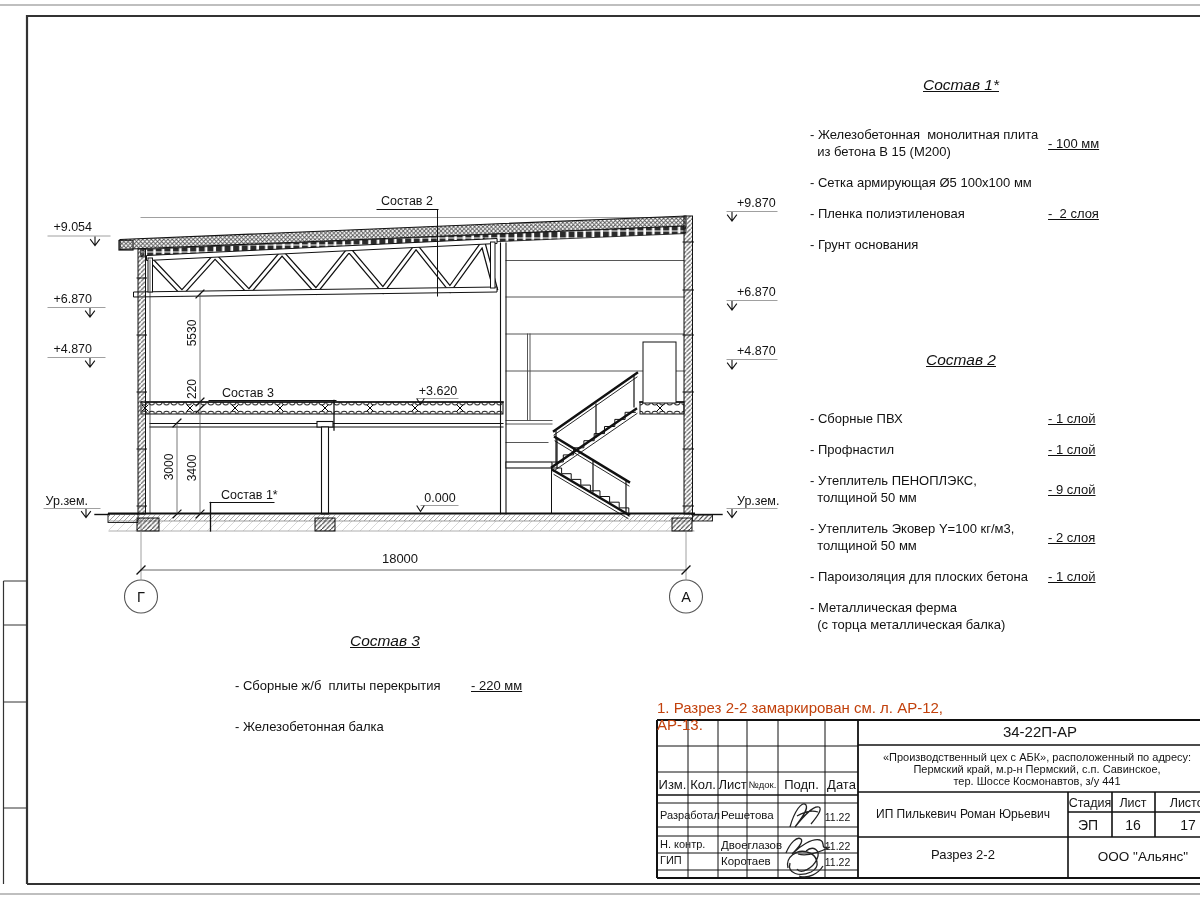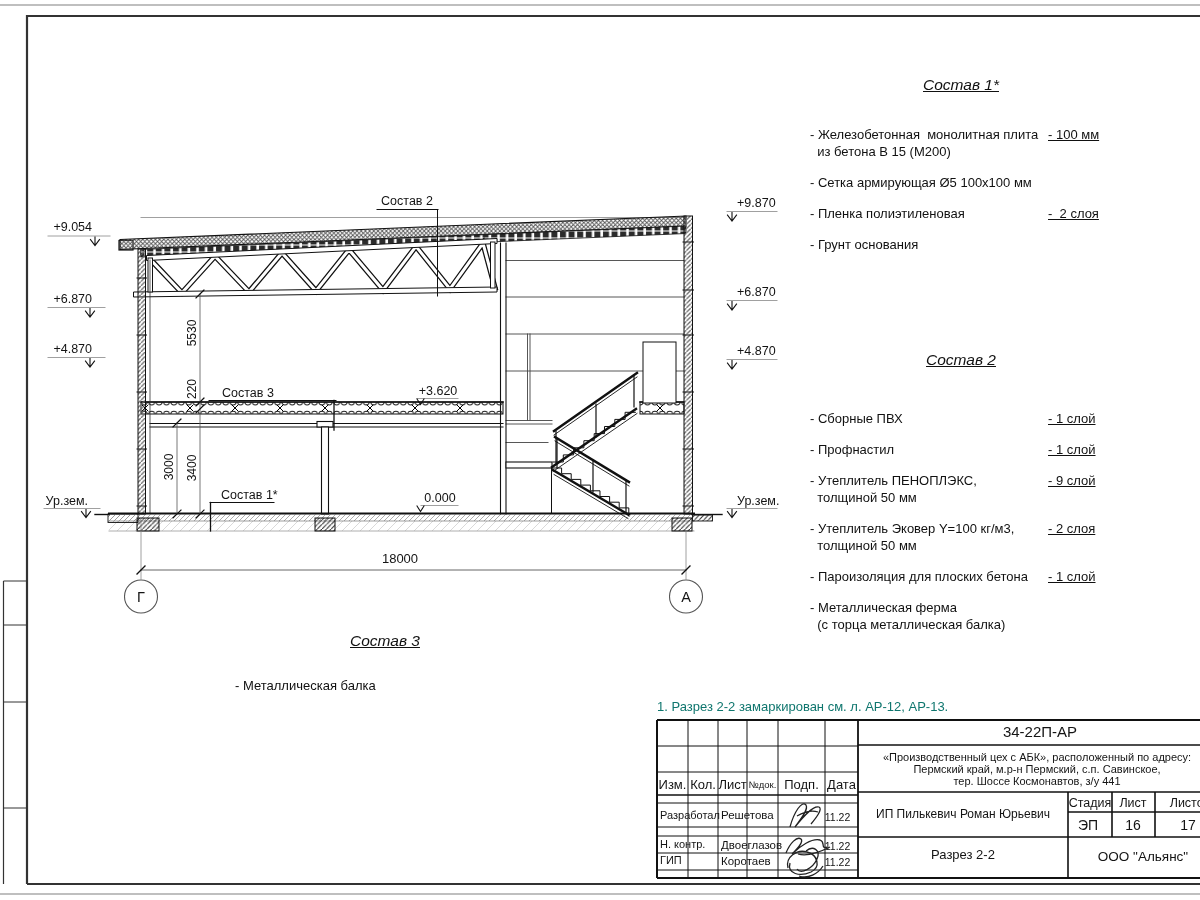--- a/index.html
+++ b/index.html
@@ -1,29 +1,29 @@
 <!DOCTYPE html>
 <html><head>
 <meta charset="utf-8">
 <style>
   html,body{margin:0;padding:0;background:#e8e8e8;}
   #page{position:relative;width:1200px;height:900px;background:#ffffff;overflow:hidden;
         font-family:"Liberation Sans", sans-serif;color:#111;}
   svg text{font-family:"Liberation Sans", sans-serif;fill:#141414;}
   .comp{position:absolute;font-size:13px;line-height:17px;color:#111;}
   .comp-title{font-style:italic;font-size:15.5px;text-decoration:underline;text-align:center;}
-  .comp-item{display:flex;align-items:flex-start;}
+  .comp-item{display:flex;align-items:center;}
   .comp-label{flex:1;white-space:pre-wrap;}
   .comp-value{min-width:64px;white-space:pre;text-decoration:underline;}
   #comp1 .comp-title{margin-bottom:33px}
   #comp2 .comp-title{margin-bottom:42px}
   #comp3 .comp-title{margin-bottom:28px}
   #comp1 .comp-item,#comp2 .comp-item{margin-bottom:14px}
   #comp3 .comp-item{margin-bottom:24px}
-  #note{position:absolute;left:657px;top:699px;width:320px;font-size:13px;color:#0f766e;}
+  #note{position:absolute;left:657px;top:699px;width:320px;font-size:15px;color:#c2410c;}
 </style>
 </head>
 <body>
 
 <div id="page">
 
 <svg width="1200" height="900" viewBox="0 0 1200 900">
   <defs>
     <pattern id="hRoof" width="4.2" height="4.2" patternUnits="userSpaceOnUse">
       <path d="M0,0 L4.2,4.2 M4.2,0 L0,4.2" stroke="#555" stroke-width="0.9" fill="none"></path>
@@ -409,22 +409,26 @@
   (с торца металлическая балка)</div>
       <div class="comp-value"></div>
     </div>
       </div>
 </div>
 
 <div class="comp" id="comp3" style="left:235px;top:632px;width:300px">
   <div class="comp-title">Состав 3</div>
   <div>
 
-        <div class="comp-item">
-      <div class="comp-label">- Металлическая балка</div>
+  <div class="comp-item">
+      <div class="comp-label">- Сборные ж/б  плиты перекрытия</div>
+      <div class="comp-value">- 220 мм</div>
+    </div>
+        <div class="comp-item">
+      <div class="comp-label">- Железобетонная балка</div>
       <div class="comp-value"></div>
     </div>
       </div>
 </div>
 
 <div id="note">1. Разрез 2-2 замаркирован см. л. АР-12, АР-13.</div>
 
 </div>
 
 </body></html>

